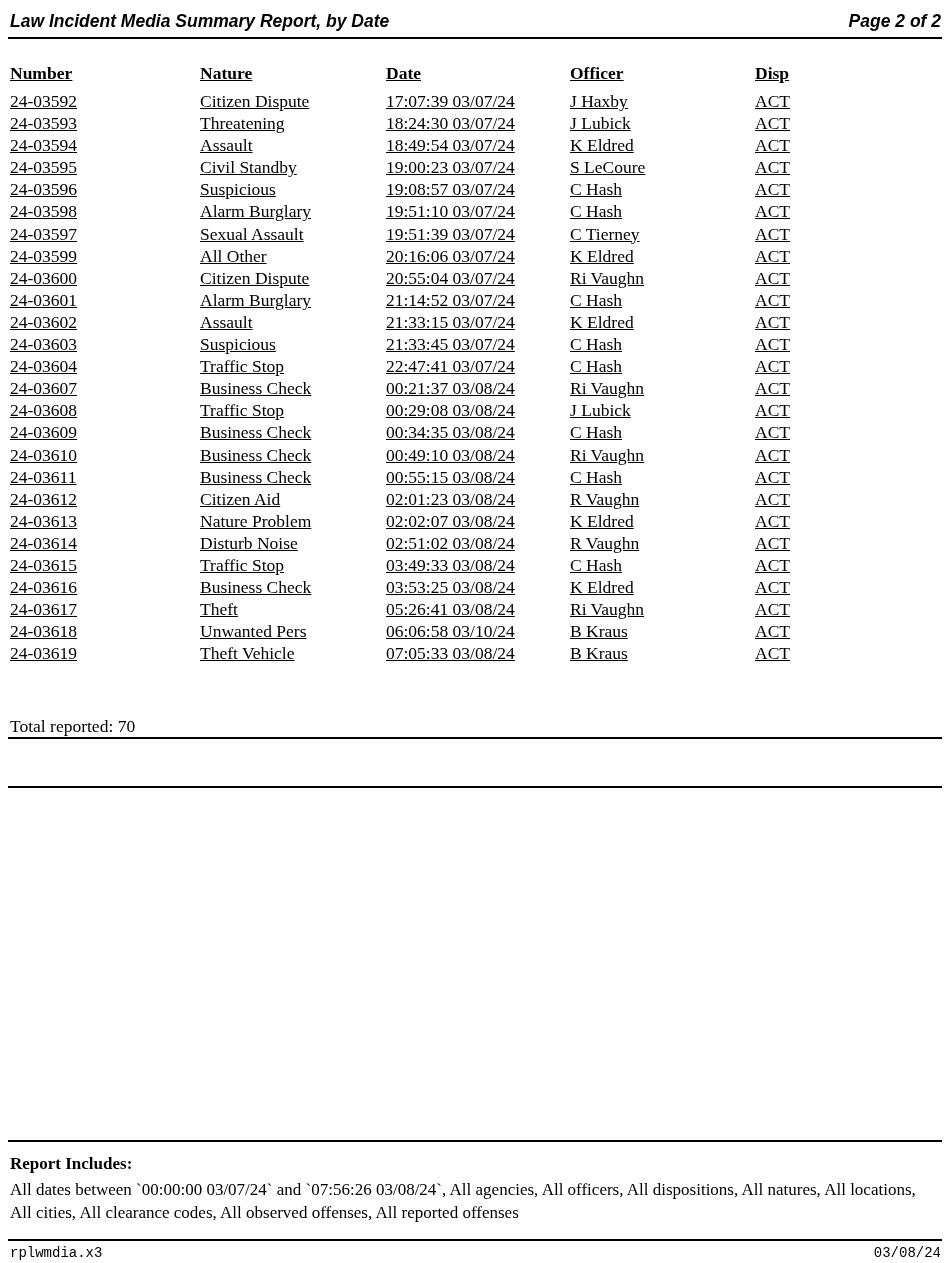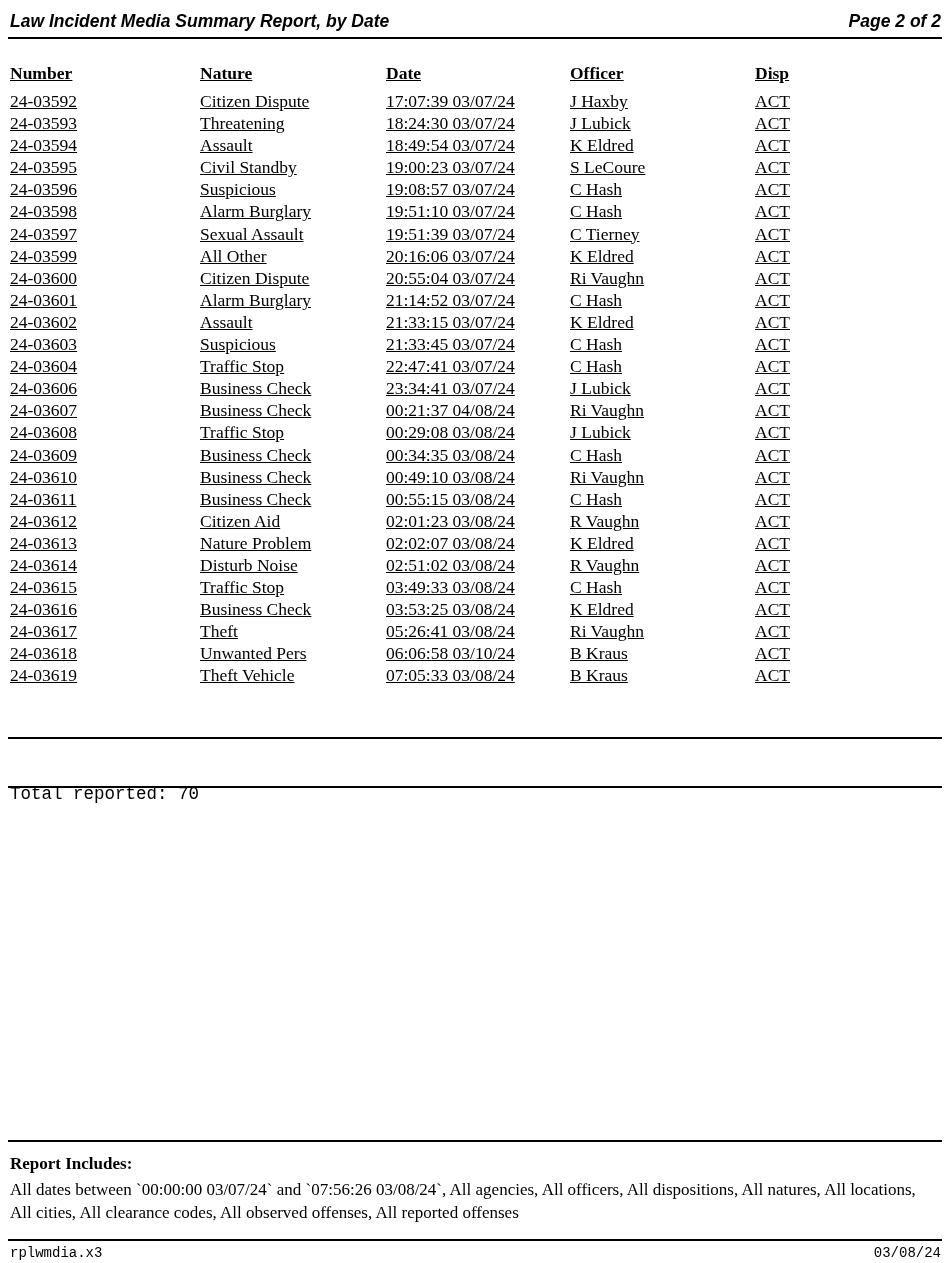--- a/index.html
+++ b/index.html
@@ -65,22 +65,22 @@
     line-height: 22.1px;
     height: 22.1px;
     vertical-align: top;
     white-space: nowrap;
     overflow: hidden;
   }
 
   
   .total-line {
     position: absolute;
-    top: 784px; left: 10px;
-    font-family: Liberation Mono, monospace;
+    top: 716px; left: 10px;
+    font-family: Liberation Serif, serif;
     font-size: 17.5px;
   }
 
   
   .report-includes {
     position: absolute;
     top: 1153px; left: 10px;
     width: 930px;
     font-family: "Liberation Serif", serif;
     font-size: 17px;
@@ -221,30 +221,23 @@
           <td>ACT</td>
         </tr>
         <tr>
           <td>24-03604</td>
           <td>Traffic Stop</td>
           <td>22:47:41 03/07/24</td>
           <td>C Hash</td>
           <td>ACT</td>
         </tr>
         <tr>
-          <td>24-03606</td>
-          <td>Business Check</td>
-          <td>23:34:41 03/07/24</td>
-          <td>J Lubick</td>
-          <td>ACT</td>
-        </tr>
-        <tr>
           <td>24-03607</td>
           <td>Business Check</td>
-          <td>00:21:37 04/08/24</td>
+          <td>00:21:37 03/08/24</td>
           <td>Ri Vaughn</td>
           <td>ACT</td>
         </tr>
         <tr>
           <td>24-03608</td>
           <td>Traffic Stop</td>
           <td>00:29:08 03/08/24</td>
           <td>J Lubick</td>
           <td>ACT</td>
         </tr>

